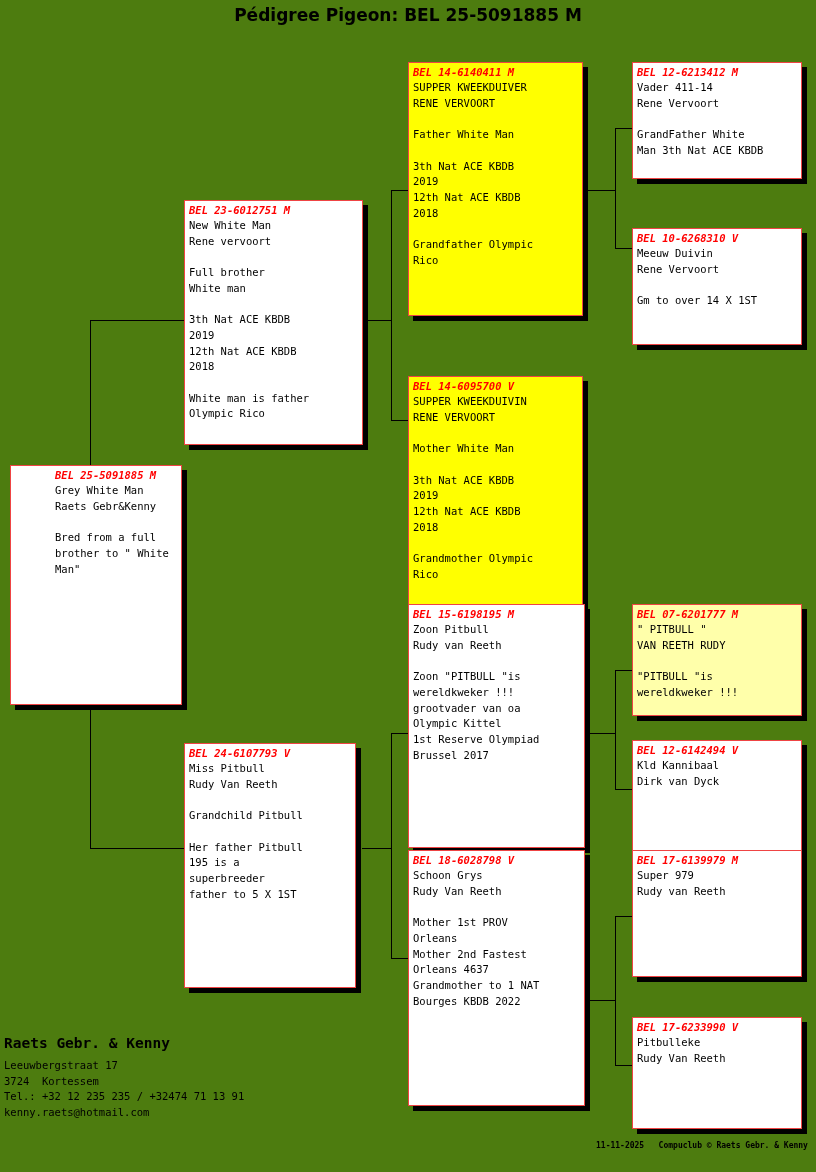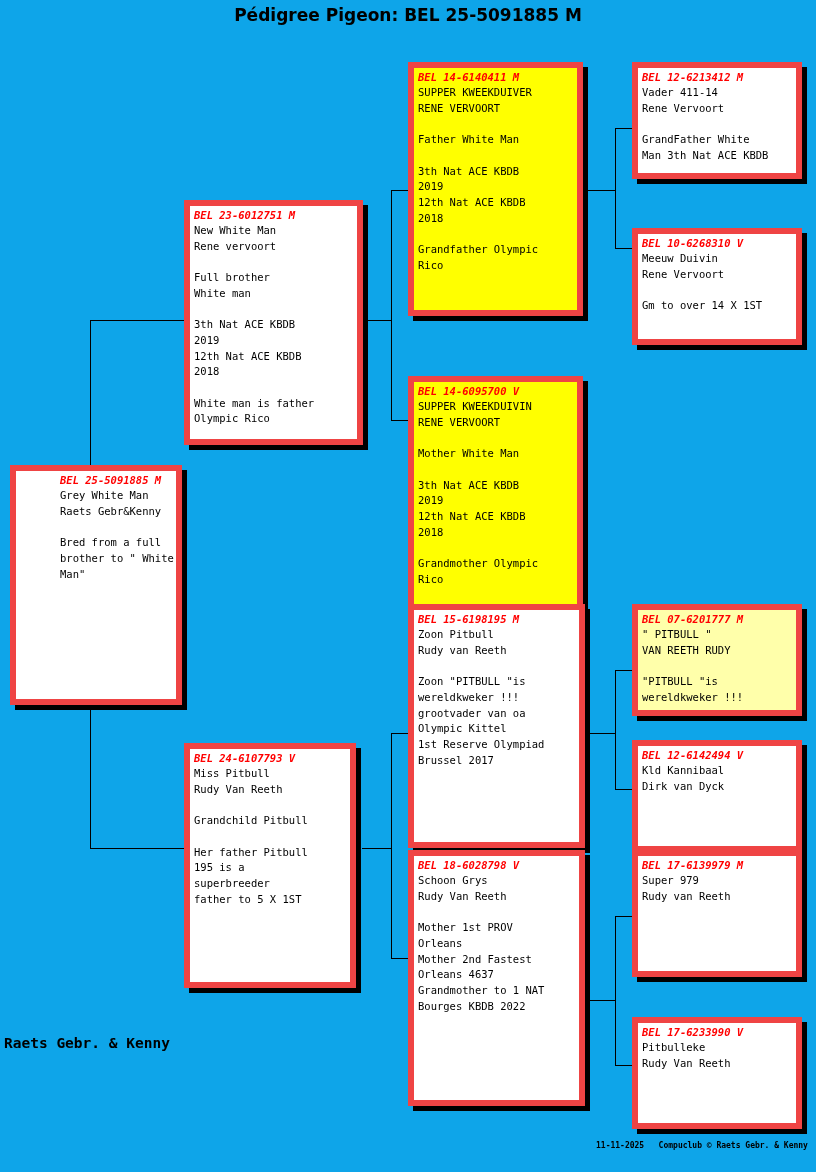--- a/index.html
+++ b/index.html
@@ -6,35 +6,35 @@
   html, body {
     margin: 0; padding: 0;
     background: #ffffff;
     font-family: "DejaVu Sans Mono", monospace;
   }
   #page {
     position: relative;
     width: 816px;
     height: 1172px;
     overflow: hidden;
-    background: #0ea5e9;
+    background: #4d7c0f;
   }
   .title {
     position: absolute;
     top: 5px; left: 0; width: 816px;
     text-align: center;
     font-family: "DejaVu Sans", sans-serif;
     font-size: 17px;
     font-weight: bold;
     color: #000;
   }
   
   .box {
     position: absolute;
-    border: 6px solid #ef4444;
+    border: 1px solid #ef4444;
     background: #ffffff;
     box-shadow: 5px 5px 0 0 #000;
     padding: 3px 4px 4px 4px;
     overflow: hidden;
   }
   .box.yellow { background: #ffff00; }
   .box.lightyellow { background: #ffffaa; }
   .ring {
     font-family: "DejaVu Sans Mono", monospace;
     font-size: 10.5px;
@@ -262,15 +262,19 @@
 Rudy van Reeth</div>
   </div>
 
   <div class="box" style="left:632px; top:1017px; width:170px; height:112px;">
     <div class="ring">BEL 17-6233990 V</div>
     <div class="lines">Pitbulleke
 Rudy Van Reeth</div>
   </div>
 
   <div class="footer-title" style="left:4px; top:1035px;">Raets Gebr. &amp; Kenny</div>
+  <div class="footer-lines" style="left:4px; top:1058px;">Leeuwbergstraat 17
+3724  Kortessem
+Tel.: +32 12 235 235 / +32474 71 13 91
+kenny.raets@hotmail.com</div>
   <div class="credit" style="left:596px; top:1141px;">11-11-2025   Compuclub © Raets Gebr. &amp; Kenny</div>
 
 </div>
 
 </body></html>

